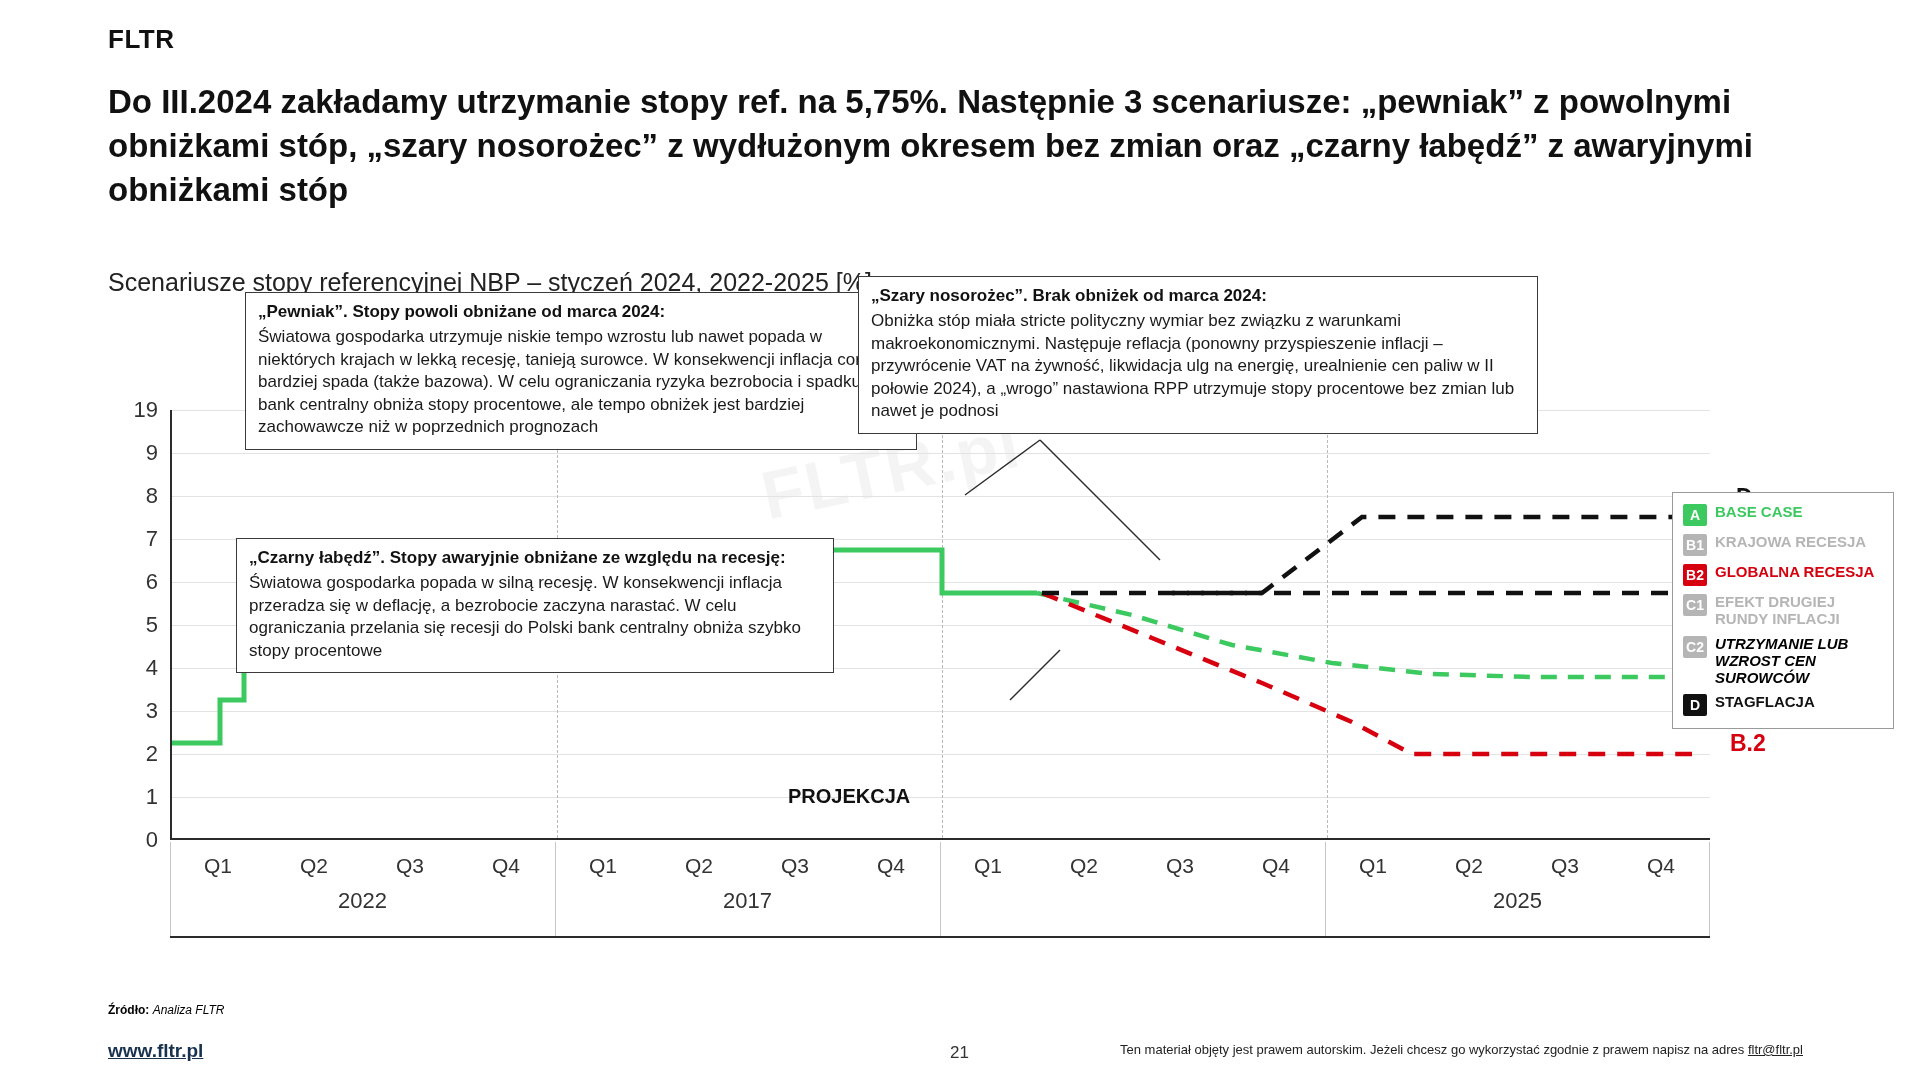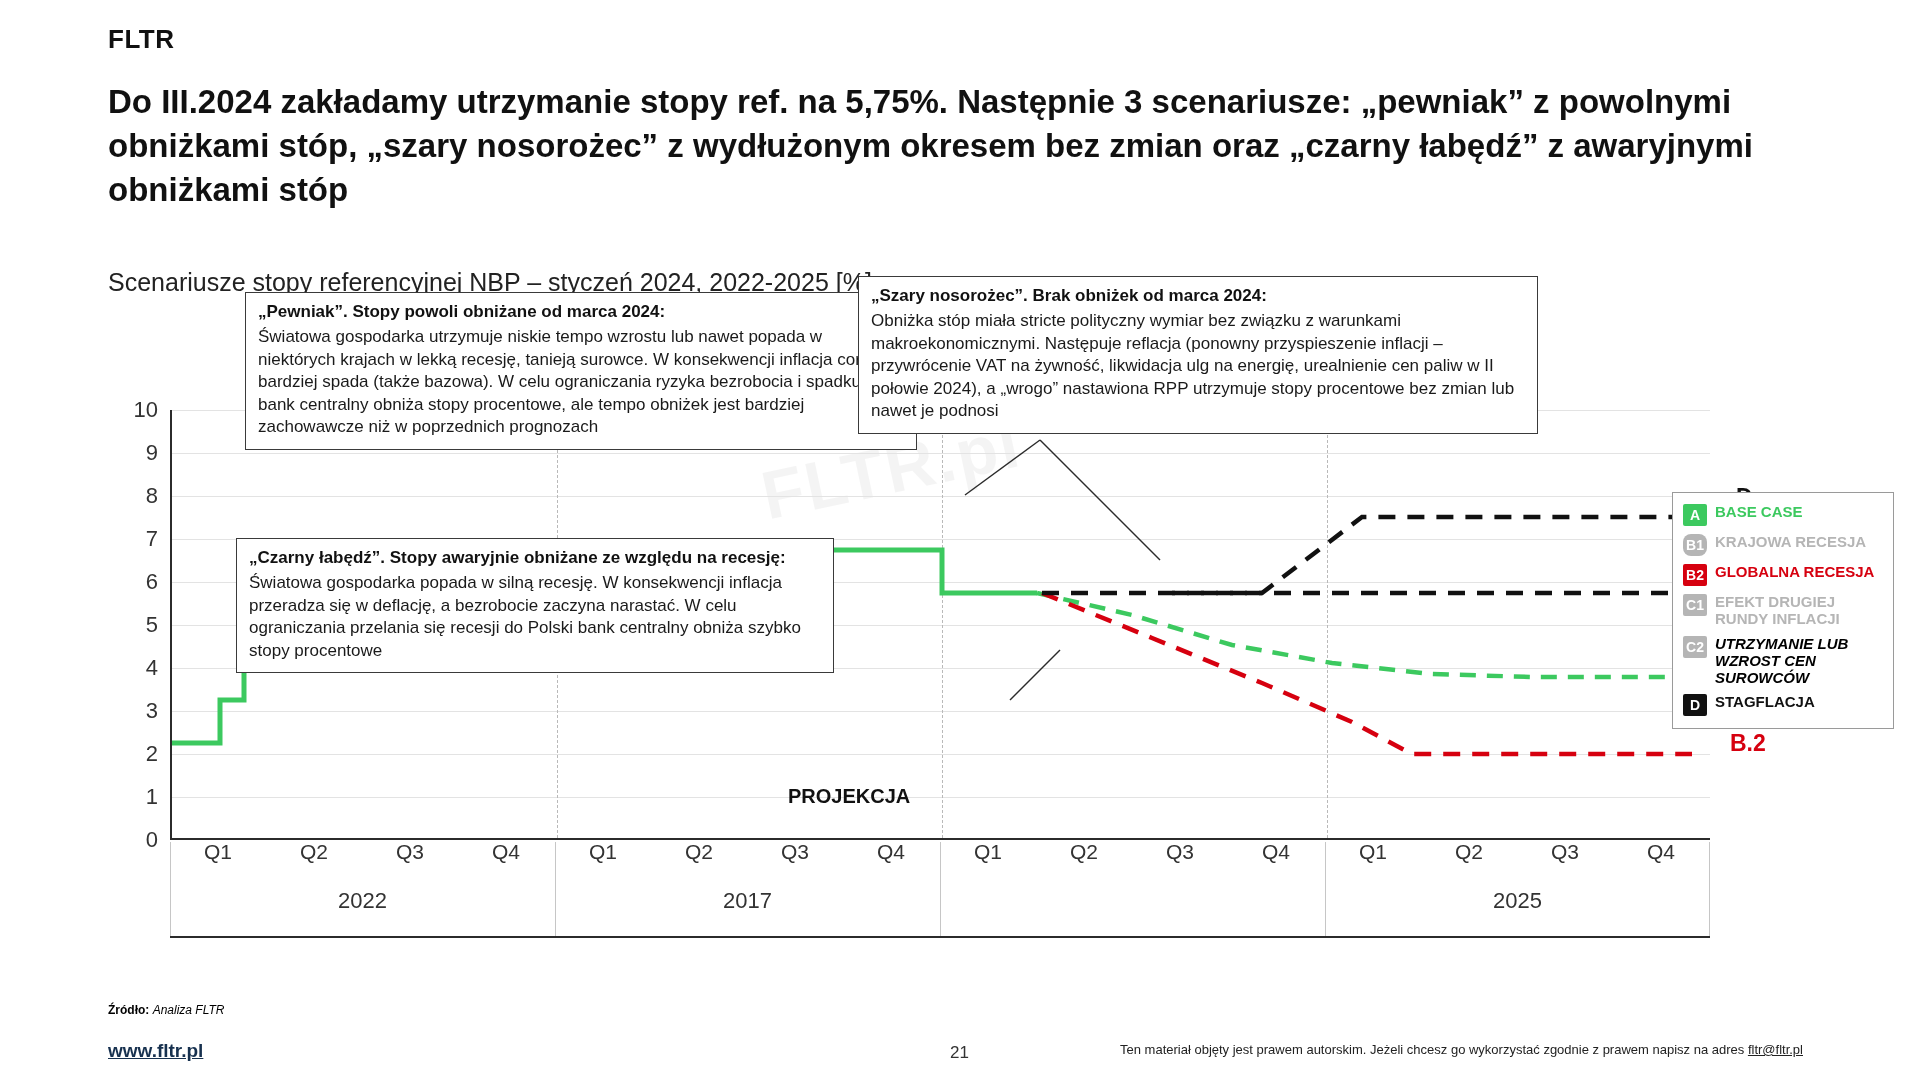--- a/index.html
+++ b/index.html
@@ -43,21 +43,21 @@
     position: absolute; top: 0; bottom: 0; width: 1px;
     border-left: 1px dashed #b9b9b9;
   }
   .ylabels { position: absolute; left: 0; top: 30px; width: 56px; height: 430px; }
   .ylabels span {
     position: absolute; right: 6px; font-size: 22px; color: #333; transform: translateY(-50%);
   }
 
   
   .qrow {
-    position: absolute; left: 62px; top: 460px; width: 1540px; height: 46px;
+    position: absolute; left: 62px; top: 474px; width: 1540px; height: 46px;
   }
   .qrow .q {
     position: absolute; text-align: center; font-size: 21px; color: #333;
   }
   .yearrow { position: absolute; left: 62px; top: 508px; width: 1540px; height: 46px; }
   .yearrow .y {
     position: absolute; text-align: center; font-size: 22px; color: #333;
   }
   .yearsep {
     position: absolute; top: 462px; width: 1px; height: 96px; background: #c6c6c6;
@@ -132,21 +132,21 @@
 
   <div class="brand">FLTR</div>
   <div class="headline">Do III.2024 zakładamy utrzymanie stopy ref. na 5,75%. Następnie 3 scenariusze: „pewniak” z powolnymi obniżkami stóp, „szary nosorożec” z wydłużonym okresem bez zmian oraz „czarny łabędź” z awaryjnymi obniżkami stóp</div>
   <div class="subhead">Scenariusze stopy referencyjnej NBP – styczeń 2024, 2022-2025  [%]</div>
 
   <div class="watermark">FLTR.pl</div>
 
   <div class="chart-wrap">
 
     <div class="ylabels">
-      <span style="top:0px;">10</span>
+      <span style="top:0px;">19</span>
       <span style="top:43px;">9</span>
       <span style="top:86px;">8</span>
       <span style="top:129px;">7</span>
       <span style="top:172px;">6</span>
       <span style="top:215px;">5</span>
       <span style="top:258px;">4</span>
       <span style="top:301px;">3</span>
       <span style="top:344px;">2</span>
       <span style="top:387px;">1</span>
       <span style="top:430px;">0</span>
@@ -245,21 +245,21 @@
     <line x1="1040" y1="440" x2="1160" y2="560" stroke="#2b2b2b" stroke-width="1.4"></line>
     <line x1="1010" y1="700" x2="1060" y2="650" stroke="#2b2b2b" stroke-width="1.4"></line>
   </svg>
 
   <div class="legend">
     <div class="legend-row">
       <div class="chip" style="background:#3cc95f;">A</div>
       <div class="leg-label" style="color:#3cc95f;">BASE CASE</div>
     </div>
     <div class="legend-row">
-      <div class="chip" style="background:#b5b5b5;border-radius:8px;">B1</div>
+      <div class="chip" style="background:#b5b5b5;">B1</div>
       <div class="leg-label" style="color:#b5b5b5;">KRAJOWA RECESJA</div>
     </div>
     <div class="legend-row">
       <div class="chip" style="background:#d6000f;">B2</div>
       <div class="leg-label" style="color:#d6000f;">GLOBALNA RECESJA</div>
     </div>
     <div class="legend-row">
       <div class="chip" style="background:#b5b5b5;">C1</div>
       <div class="leg-label" style="color:#b5b5b5;">EFEKT DRUGIEJ RUNDY INFLACJI</div>
     </div>

